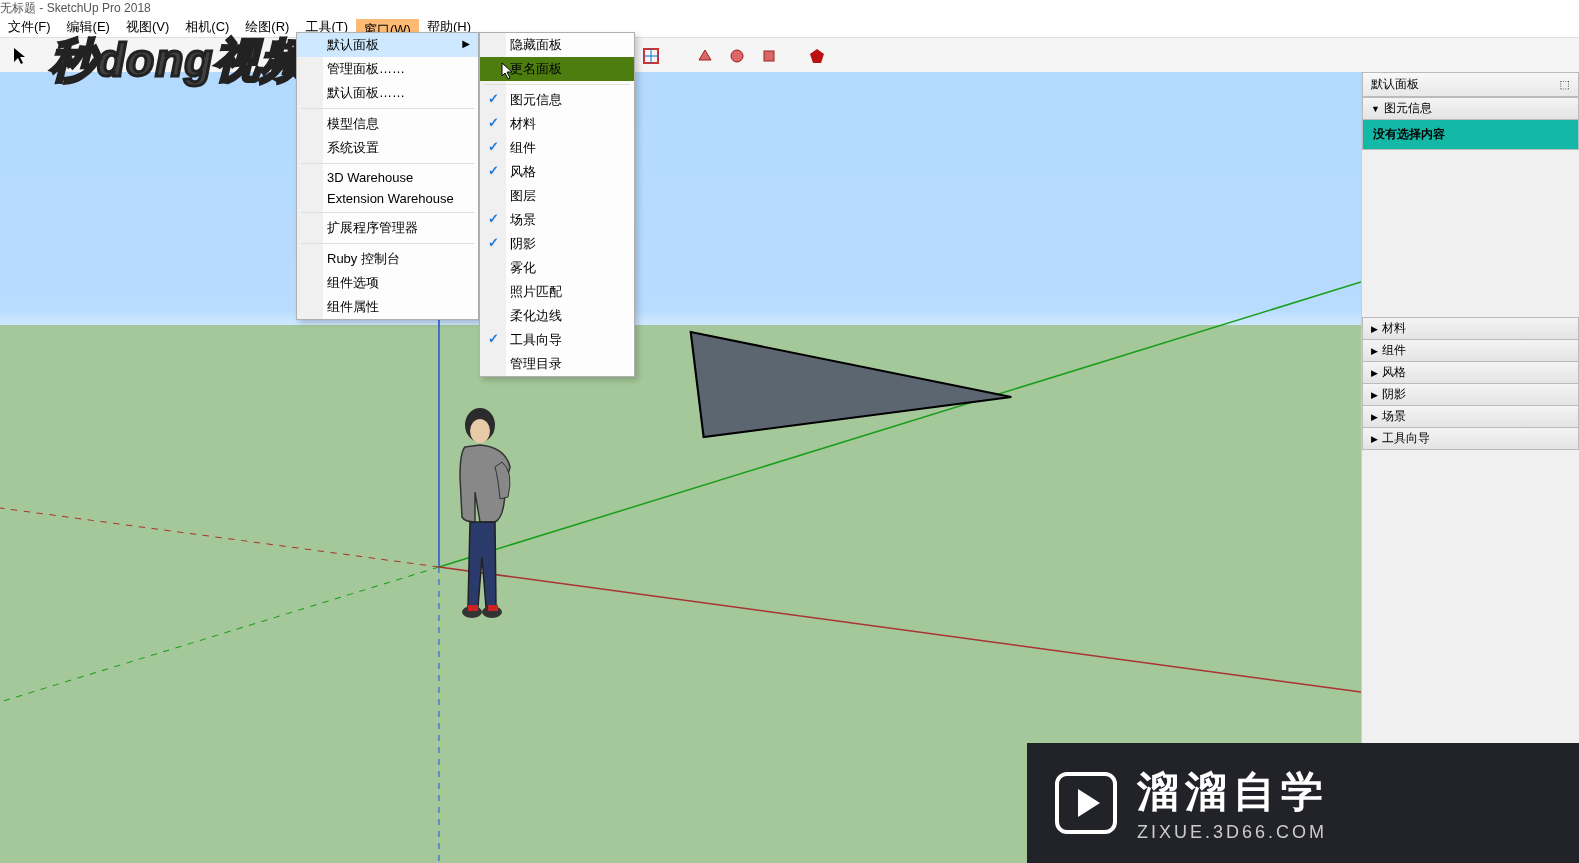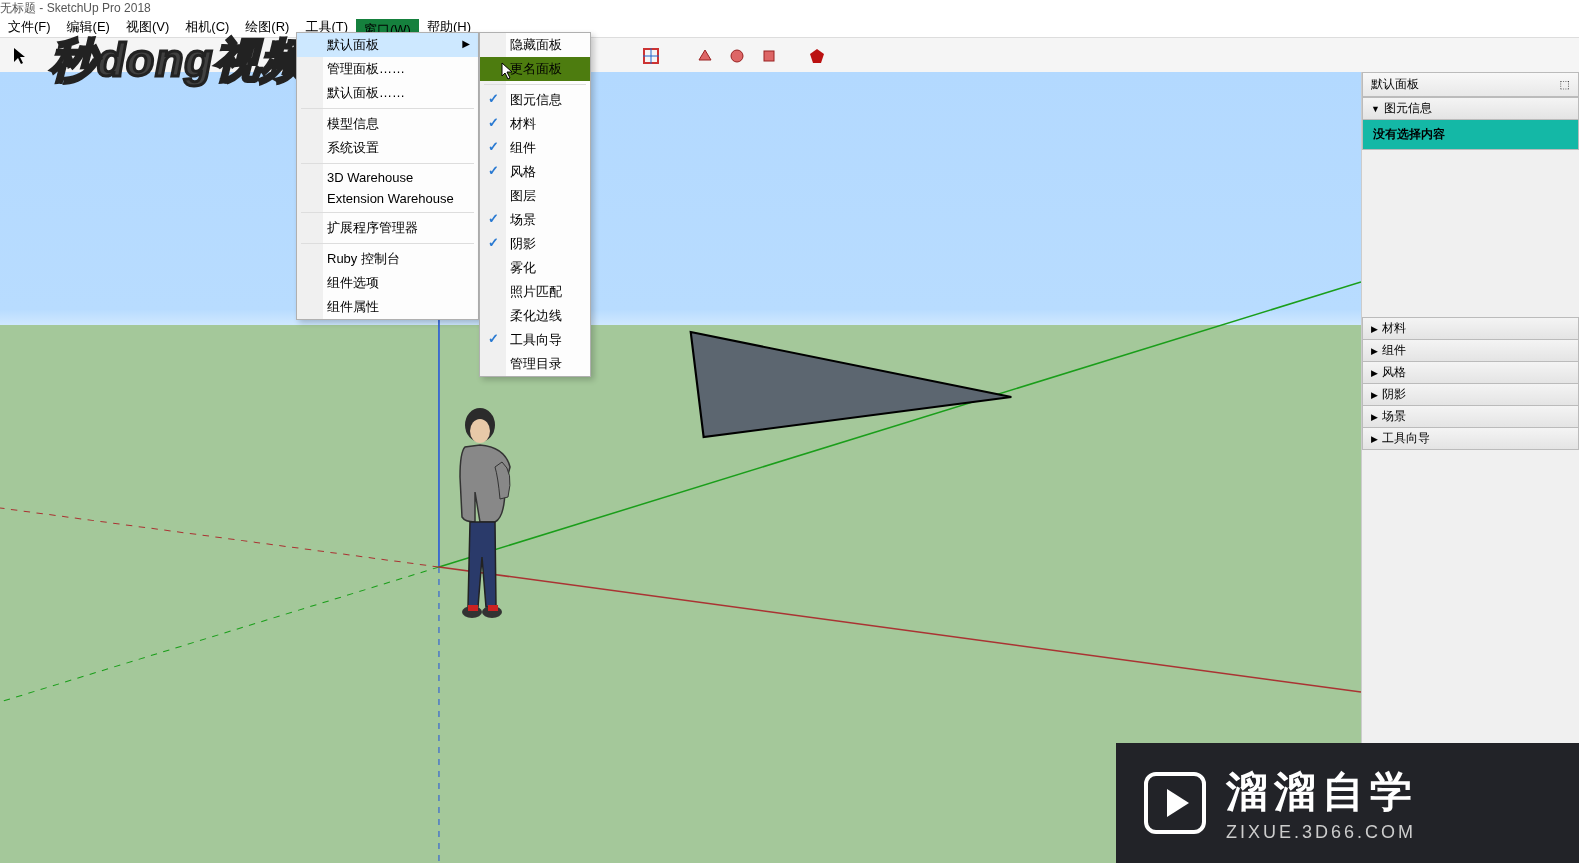--- a/index.html
+++ b/index.html
@@ -4,42 +4,42 @@
   <style>
     * { margin: 0; padding: 0; box-sizing: border-box; font-family: "Microsoft YaHei", "SimSun", Arial, sans-serif; }
     body { width: 1579px; height: 863px; background: #fff; overflow: hidden; position: relative; }
 
     
     .title-bar { height: 16px; display: flex; align-items: center; padding: 0 0; font-size: 12px; color: #555; }
 
     
     .menu-bar { height: 22px; display: flex; align-items: center; font-size: 13px; color: #000; border-bottom: 1px solid #ddd; }
     .menu-bar .menu-item { padding: 2px 8px; cursor: default; }
-    .menu-bar .menu-item.active { background: #15803d; margin-top: 6px; }
+    .menu-bar .menu-item.active { background: #fdba74; margin-top: 6px; }
 
     
     .toolbar { height: 36px; display: flex; align-items: center; padding: 2px 6px; gap: 2px; border-bottom: 1px solid #ccc; background: #f5f5f5; position: relative; }
     .tool-btn { width: 30px; height: 30px; display: flex; align-items: center; justify-content: center; border: 1px solid transparent; }
     .tool-btn svg { width: 20px; height: 20px; }
 
     .watermark-logo { position: absolute; left: 50px; top: 30px; z-index: 5; font-size: 46px; font-weight: 900; color: #404040; -webkit-text-stroke: 3px #222; letter-spacing: 1px; font-style: italic; }
 
     
     .content { position: absolute; top: 72px; left: 0; right: 0; bottom: 0; display: flex; }
     .viewport { flex: 1; position: relative; background: linear-gradient(to bottom, #b3d9ff 0%, #b8dcff 30%, #cfe8ff 32%); overflow: hidden; }
     .ground { position: absolute; top: 32%; left: 0; right: 0; bottom: 0; background: #a4c89a; }
 
     .axes { position: absolute; top: 0; left: 0; width: 100%; height: 100%; }
 
     .person { position: absolute; left: 450px; top: 335px; }
 
     
     .dropdown { position: absolute; background: #fdfdfd; border: 1px solid #b0b0b0; box-shadow: 3px 3px 6px rgba(0,0,0,0.2); font-size: 13px; z-index: 100; }
     .dropdown.primary { left: 296px; top: 32px; width: 183px; }
-    .dropdown.secondary { left: 479px; top: 32px; width: 112px; }
+    .dropdown.secondary { left: 479px; top: 32px; width: 156px; }
     .dropdown-item { padding: 3px 10px 3px 30px; position: relative; cursor: default; }
     .dropdown-item.highlighted { background: #cde8ff; }
     .dropdown-item.hovered { background: #4d7c0f; }
     .dropdown-item .arrow { position: absolute; right: 8px; top: 5px; font-size: 10px; }
     .dropdown-sep { height: 1px; background: #ddd; margin: 3px 4px; }
     .dropdown .check { position: absolute; left: 8px; top: 3px; color: #2a7ad2; font-weight: bold; }
     .dropdown .gutter { position: absolute; left: 0; top: 0; bottom: 0; width: 26px; background: #f0f0f0; }
     .dropdown-item, .dropdown-sep { position: relative; z-index: 1; }
 
     .cursor-ptr { position: absolute; left: 500px; top: 62px; z-index: 200; font-size: 14px; color: #000; pointer-events: none; }
@@ -48,21 +48,21 @@
     .right-panel { width: 218px; background: #f0f0f0; border-left: 1px solid #ccc; display: flex; flex-direction: column; }
     .panel-header { background: linear-gradient(to bottom, #f8f8f8, #e8e8e8); border: 1px solid #bbb; padding: 3px 8px; font-size: 12px; display: flex; align-items: center; justify-content: space-between; }
     .panel-subheader { background: linear-gradient(to bottom, #f4f4f4, #e4e4e4); border: 1px solid #bbb; padding: 2px 8px; font-size: 12px; display: flex; align-items: center; gap: 4px; }
     .panel-collapsible { background: linear-gradient(to bottom, #f4f4f4, #e4e4e4); border: 1px solid #bbb; padding: 2px 8px; font-size: 12px; display: flex; align-items: center; gap: 4px; margin-top: -1px; }
     .panel-body { background: #14b8a6; border: 1px solid #bbb; border-top: none; padding: 6px 10px; font-size: 12px; min-height: 22px; }
     .tri { font-size: 9px; }
 
     .panel-gap { flex: 0 0 auto; height: 168px; }
 
     
-    .ad-banner { position: absolute; right: 0; bottom: 0; width: 463px; height: 120px; background: #222328; color: #fff; display: flex; align-items: center; gap: 20px; padding: 0 28px; z-index: 500; }
+    .ad-banner { position: absolute; right: 0; bottom: 0; width: 552px; height: 120px; background: #222328; color: #fff; display: flex; align-items: center; gap: 20px; padding: 0 28px; z-index: 500; }
     .ad-banner .play-icon { width: 62px; height: 62px; border: 4px solid #fff; border-radius: 12px; display: flex; align-items: center; justify-content: center; }
     .ad-banner .play-icon::before { content: ""; border-left: 22px solid #fff; border-top: 14px solid transparent; border-bottom: 14px solid transparent; margin-left: 6px; }
     .ad-text-main { font-size: 42px; font-weight: 600; letter-spacing: 6px; }
     .ad-text-sub { font-size: 18px; letter-spacing: 3px; color: #ccc; margin-top: 2px; }
 
   </style>
 </head>
 <body>
 
 <div class="title-bar">

